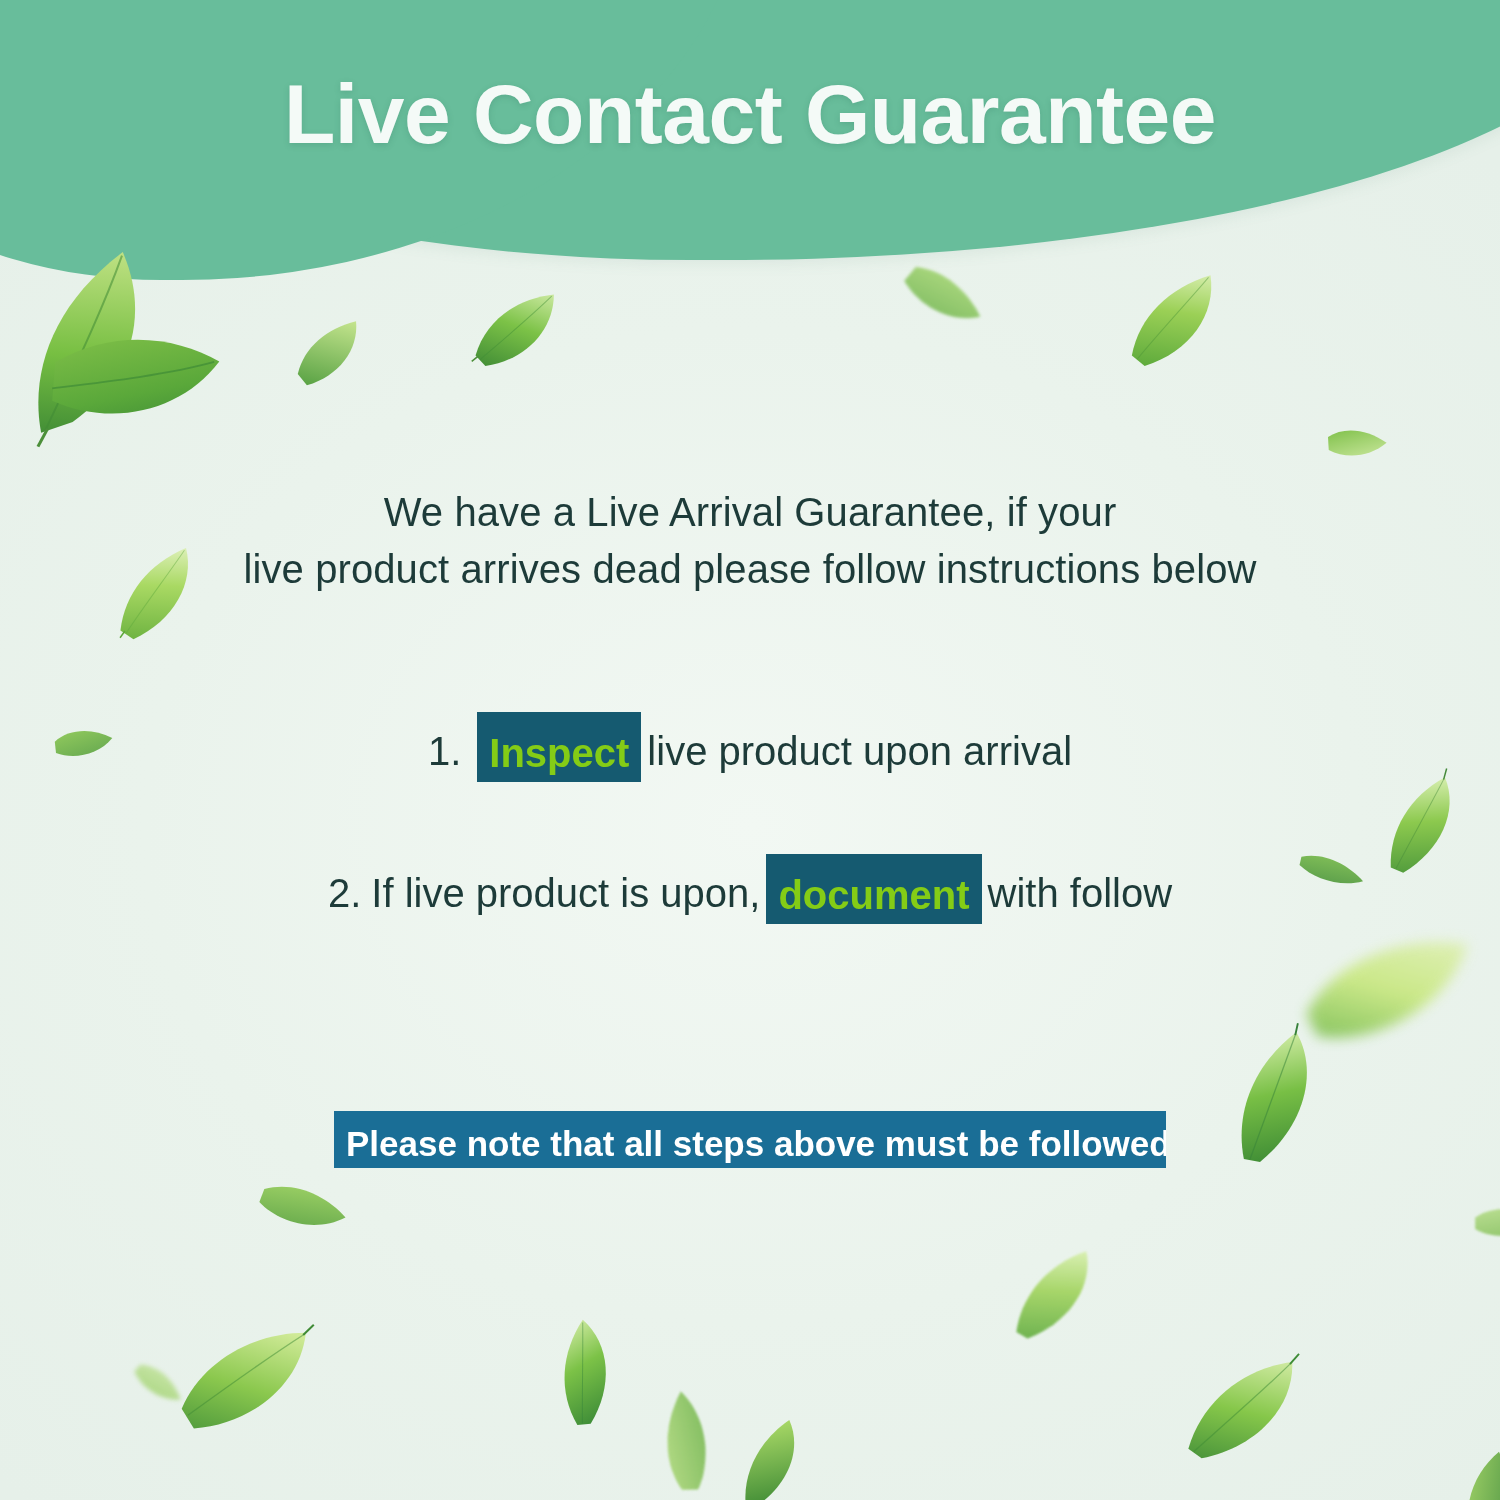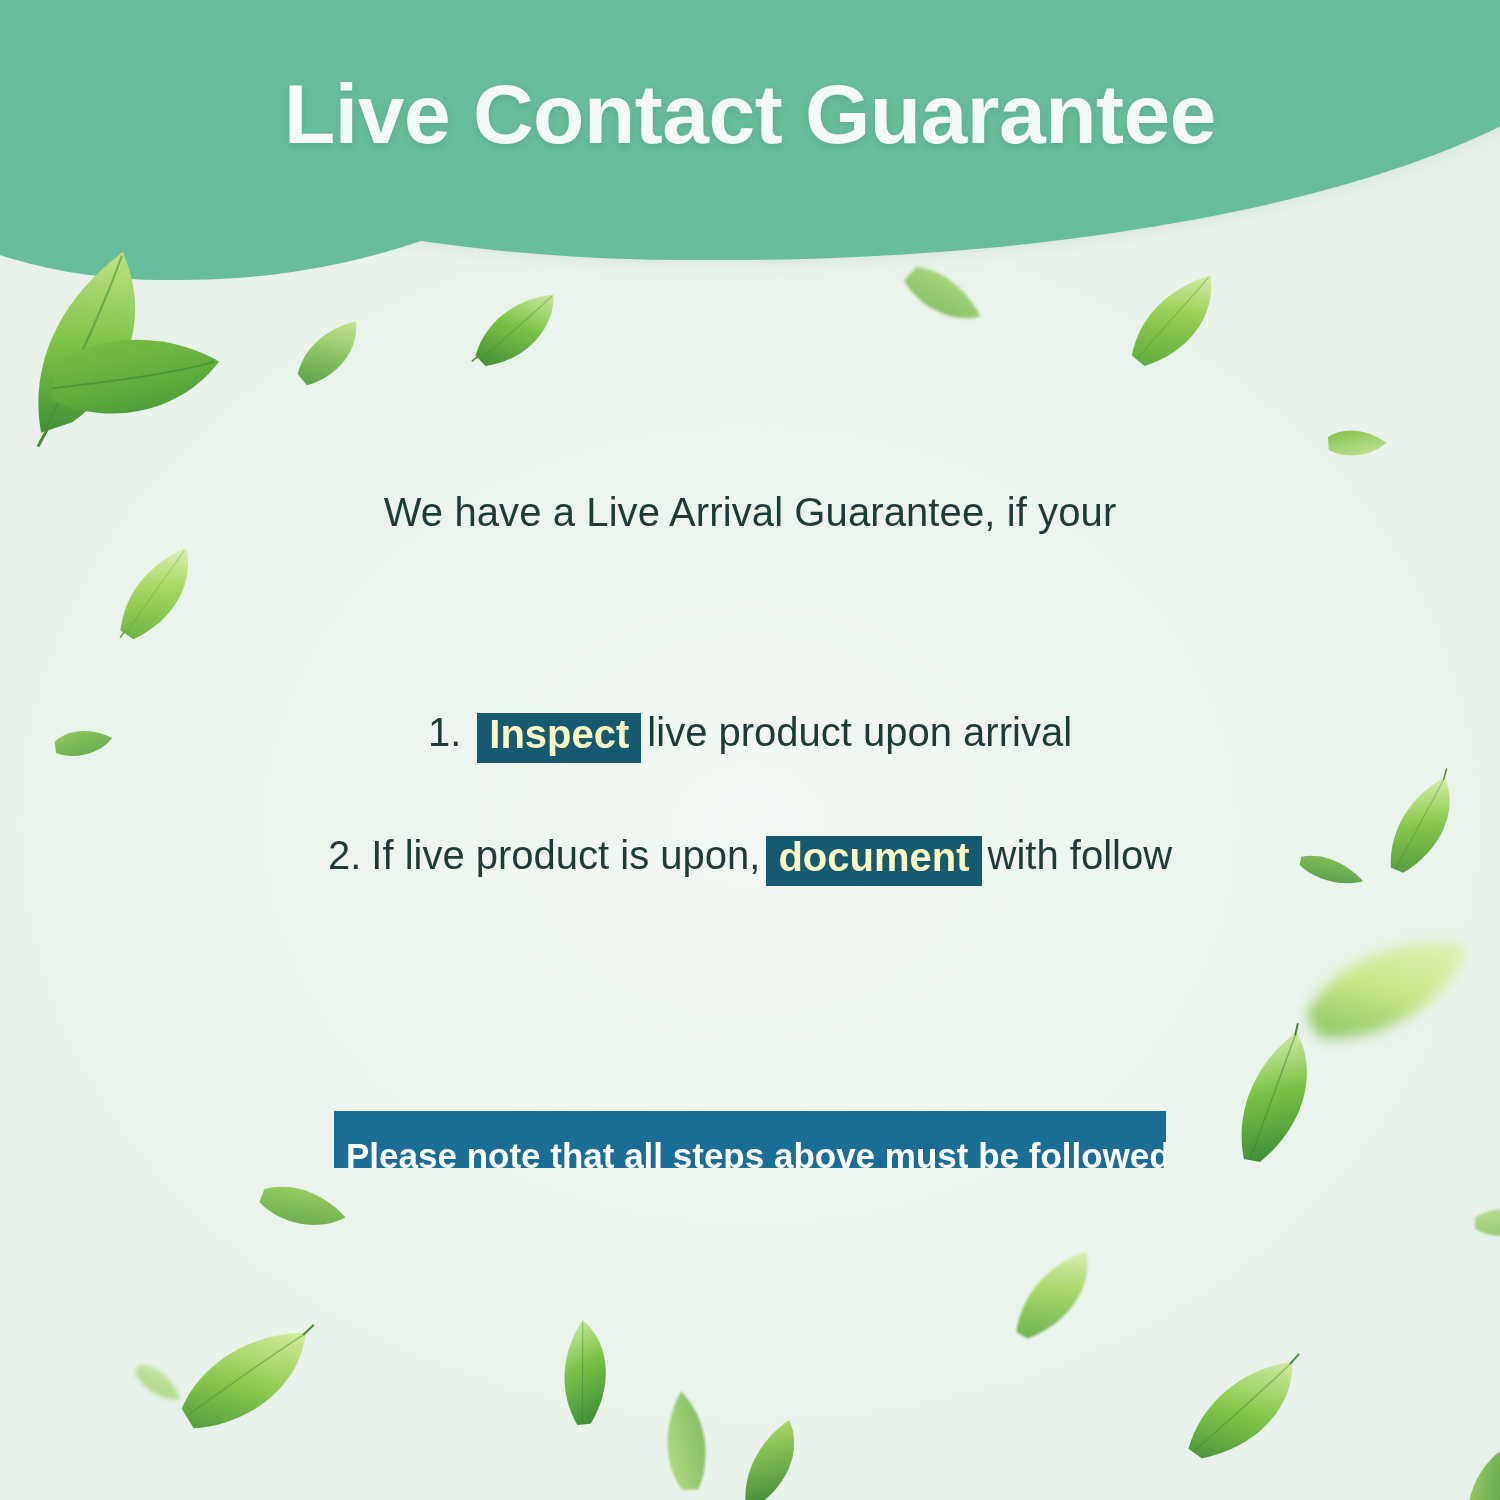--- a/index.html
+++ b/index.html
@@ -80,44 +80,44 @@
     color: #1d3b39;
     font-size: 40px;
     line-height: 1;
     white-space: nowrap;
     margin-bottom: 72px;
   }
   .step .num { margin-right: 10px; }
   .hl {
     display: inline-block;
     background: #155a70;
-    color: #fef9c3;
+    color: #84cc16;
     font-weight: bold;
-    padding: 1px 12px 9px 12px;
+    padding: 21px 12px 9px 12px;
     margin: 0 6px;
     line-height: 1;
     vertical-align: -2px;
   }
 
   
   .notes {
     position: absolute;
     left: 334px;
     top: 1111px;
     width: 832px;
     z-index: 6;
   }
   .note-box {
     background: #1a6e96;
     color: #ffffff;
     font-size: 35px;
     font-weight: bold;
     line-height: 57px;
     height: 57px;
-    padding: 16px 12px;
+    padding: 4px 12px;
     box-sizing: border-box;
     white-space: nowrap;
     overflow: hidden;
   }
   .note-gap { height: 20px; }
 
   
   .leaf {
     position: absolute;
     z-index: 3;
@@ -435,20 +435,21 @@
         <stop offset="0%" stop-color="#b9e084"></stop>
             <stop offset="100%" stop-color="#6bb13f"></stop>
       </linearGradient>
         </defs>
       <path d="M4 46 C38 8 94 2 144 20 C112 66 52 84 10 70 Z" fill="url(#lg23)"></path>
     </svg>
   </div>
 
   <div class="intro">
     <span class="line">We have a Live Arrival Guarantee, if your</span>
+    <span class="line">live product arrives dead please follow instructions below</span>
   </div>
 
   <div class="steps">
 
     <div class="step">
       <span class="num">1.</span><span class="hl">Inspect</span><span>live product upon arrival</span>
     </div>
 
     <div class="step">
       <span class="num">2.</span><span>If live product is upon,</span><span class="hl">document</span><span>with follow</span>

